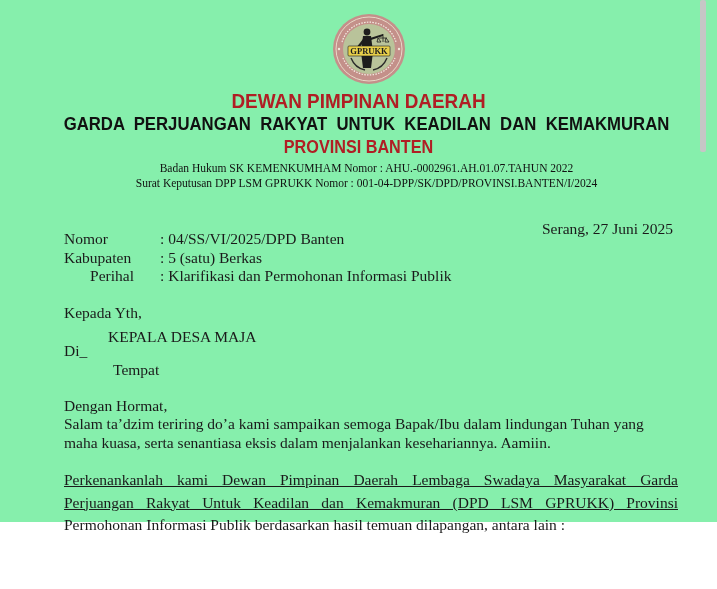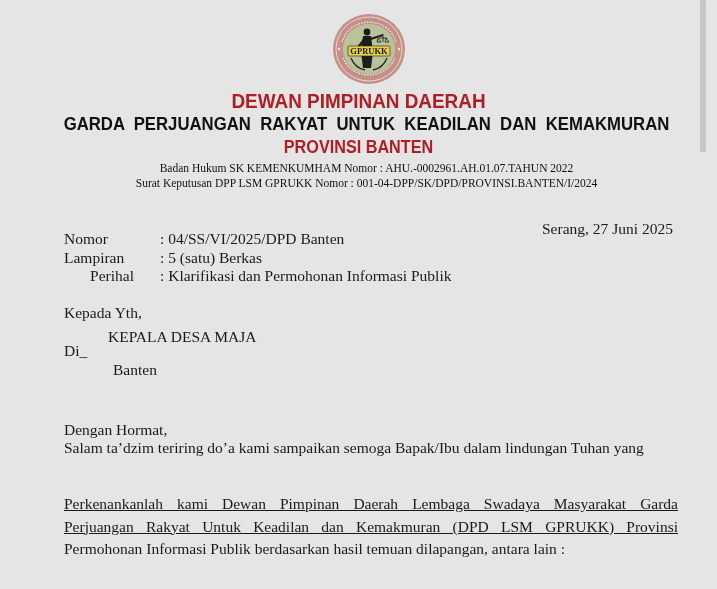--- a/index.html
+++ b/index.html
@@ -11,22 +11,22 @@
       width: 717px;
       height: 589px;
       position: relative;
       overflow: hidden;
       font-family: "Liberation Serif", serif;
       color: #1a1a1a;
     }
     .page {
       position: absolute;
       left: 0; top: 0;
-      width: 717px; height: 589px;
-      background: #e5e5e5;
+      width: 717px; height: 522px;
+      background: #86efac;
     }
     .scrollbar {
       position: absolute;
       left: 700px;
       top: 0;
       width: 6px;
       height: 152px;
       background: #c6c6c6;
       border-radius: 2px;
     }
@@ -112,21 +112,20 @@
     .addr.a2 { top: 328px; margin-left: 44px; }
     .addr.a3 { top: 342px; }
     .addr.a4 { top: 361px; left: 113px; }
 
     .para {
       position: absolute;
       left: 64px;
       width: 614px;
       font-size: 15.5px;
       line-height: 19px;
-      margin-top: 24px;
     }
     .para.greeting { top: 396px; }
     .para.body1 { top: 414px; }
     .para.body2 { top: 469px; text-align: justify; text-align-last: left; line-height: 22.5px; }
     .line { display: block; white-space: nowrap; }
     .justify-line {
       display: block;
       text-align: justify;
       text-align-last: justify;
       white-space: normal;
@@ -183,35 +182,36 @@
   <div class="kop-title kop-prov">PROVINSI BANTEN</div>
   <div class="kop-legal l1">Badan Hukum SK KEMENKUMHAM Nomor : AHU.-0002961.AH.01.07.TAHUN 2022</div>
   <div class="kop-legal l2">Surat Keputusan DPP LSM GPRUKK Nomor : 001-04-DPP/SK/DPD/PROVINSI.BANTEN/I/2024</div>
 
   <div class="date">Serang, 27 Juni 2025</div>
 
   <div class="meta-row r1">
     <span class="label">Nomor</span><span>: 04/SS/VI/2025/DPD Banten</span>
   </div>
   <div class="meta-row r2">
-    <span class="label">Lampiran</span><span>: 5 (satu) Berkas</span>
+    <span class="label">Kabupaten</span><span>: 5 (satu) Berkas</span>
   </div>
   <div class="meta-row r3">
     <span class="label">Perihal</span><span>: Klarifikasi dan Permohonan Informasi Publik</span>
   </div>
 
   <div class="addr a1">Kepada Yth,</div>
   <div class="addr a2">KEPALA DESA MAJA</div>
   <div class="addr a3">Di_</div>
-  <div class="addr a4">Banten</div>
+  <div class="addr a4">Tempat</div>
 
   <div class="para greeting">Dengan Hormat,</div>
 
   <div class="para body1">
     <span class="line">Salam ta’dzim teriring do’a kami sampaikan semoga Bapak/Ibu dalam lindungan Tuhan yang</span>
+    <span class="line">maha kuasa, serta senantiasa eksis dalam menjalankan kesehariannya. Aamiin.</span>
   </div>
 
   <div class="para body2">
     <span class="justify-line">Perkenankanlah kami Dewan Pimpinan Daerah Lembaga Swadaya Masyarakat Garda</span>
     <span class="justify-line">Perjuangan Rakyat Untuk Keadilan dan Kemakmuran (DPD LSM GPRUKK) Provinsi</span>
     <span class="line">Permohonan Informasi Publik berdasarkan hasil temuan dilapangan, antara lain :</span>
   </div>
 
 </div>
 

